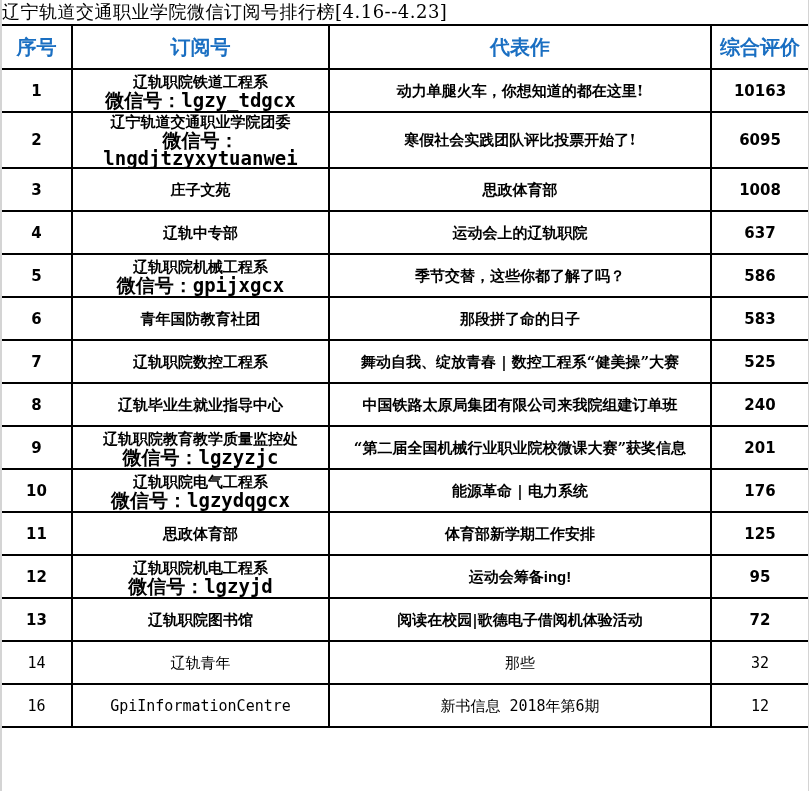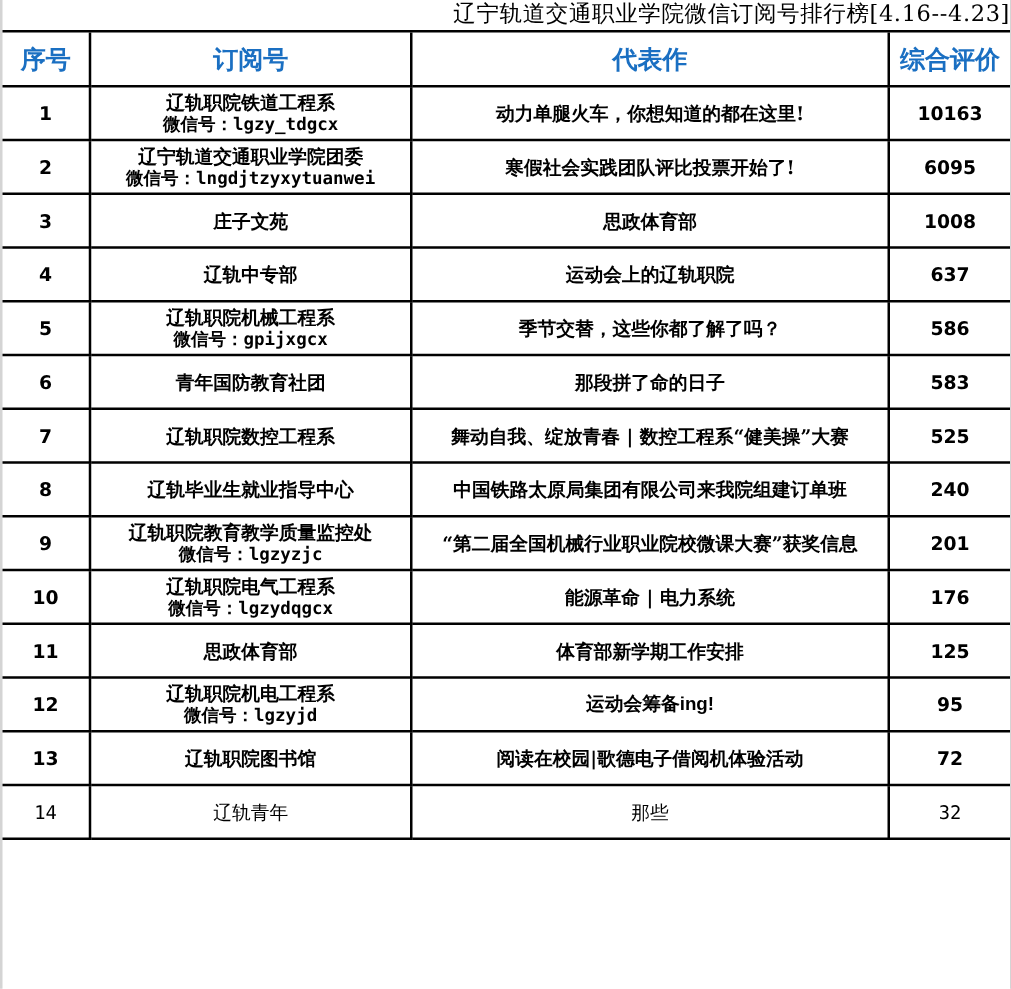--- a/index.html
+++ b/index.html
@@ -22,21 +22,21 @@
     }
     .sheet {
       position: absolute;
       left: 2px;
       top: 0;
       width: 806px;
     }
     .title-row {
       height: 24px;
       border-bottom: 2px solid #000;
-      text-align: right;
+      text-align: left;
       font-size: 18px;
       line-height: 24px;
       color: #000;
       letter-spacing: 0.5px;
       font-family: "DejaVu Serif", "Liberation Serif", serif;
     }
     table {
       border-collapse: collapse;
       width: 806px;
       table-layout: fixed;
@@ -59,21 +59,21 @@
     tr:first-child th { border-top: none; }
     td:first-child, th:first-child { border-left: none; }
     td:last-child, th:last-child { border-right: none; }
     th {
       color: #1a6fc2;
       font-family: "DejaVu Sans", "Liberation Sans", sans-serif;
       font-size: 20px;
       height: 42px;
     }
     .acct-name { display: block; }
-    .acct-id { display: block; font-family: "DejaVu Sans Mono", "Liberation Mono", monospace; font-size: 14px; }
+    .acct-id { display: block; font-family: "DejaVu Sans Mono", "Liberation Mono", monospace; font-size: 19px; }
     .num { font-family: "DejaVu Sans", "Liberation Sans", sans-serif; font-size: 15px; }
     .light { font-weight: normal; font-family: "DejaVu Sans Mono", "Liberation Mono", monospace; font-size: 15px; border-radius: 11px; }
     .work-mono { font-family: Liberation Sans, sans-serif; }
   </style>
 </head>
 <body>
 
 <div class="edge-left"></div>
 <div class="edge-right"></div>
 
@@ -192,15 +192,21 @@
         <td>阅读在校园|歌德电子借阅机体验活动</td>
         <td class="num">72</td>
       </tr>
 
       <tr>
         <td class="light">14</td>
         <td class="light">辽轨青年</td>
         <td class="light">那些</td>
         <td class="light">32</td>
       </tr>
+      <tr>
+        <td class="light">16</td>
+        <td class="light">GpiInformationCentre</td>
+        <td class="light">新书信息 2018年第6期</td>
+        <td class="light">12</td>
+      </tr>
     </tbody>
   </table>
 </div>
 
 </body></html>

